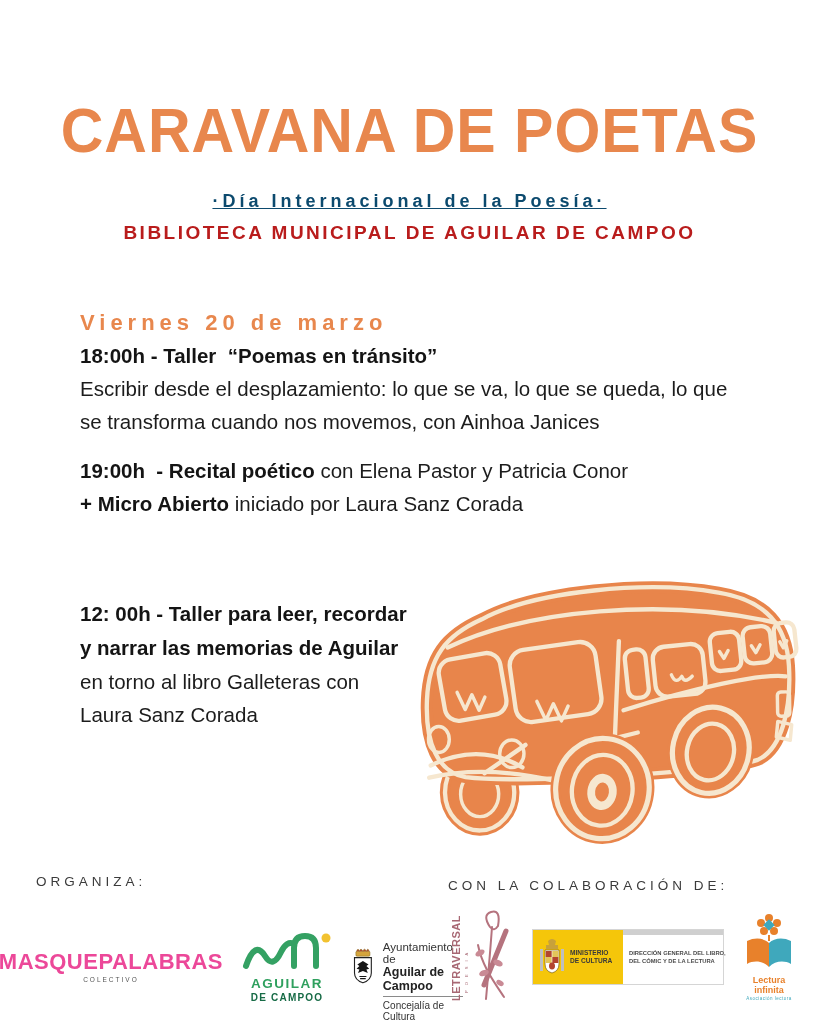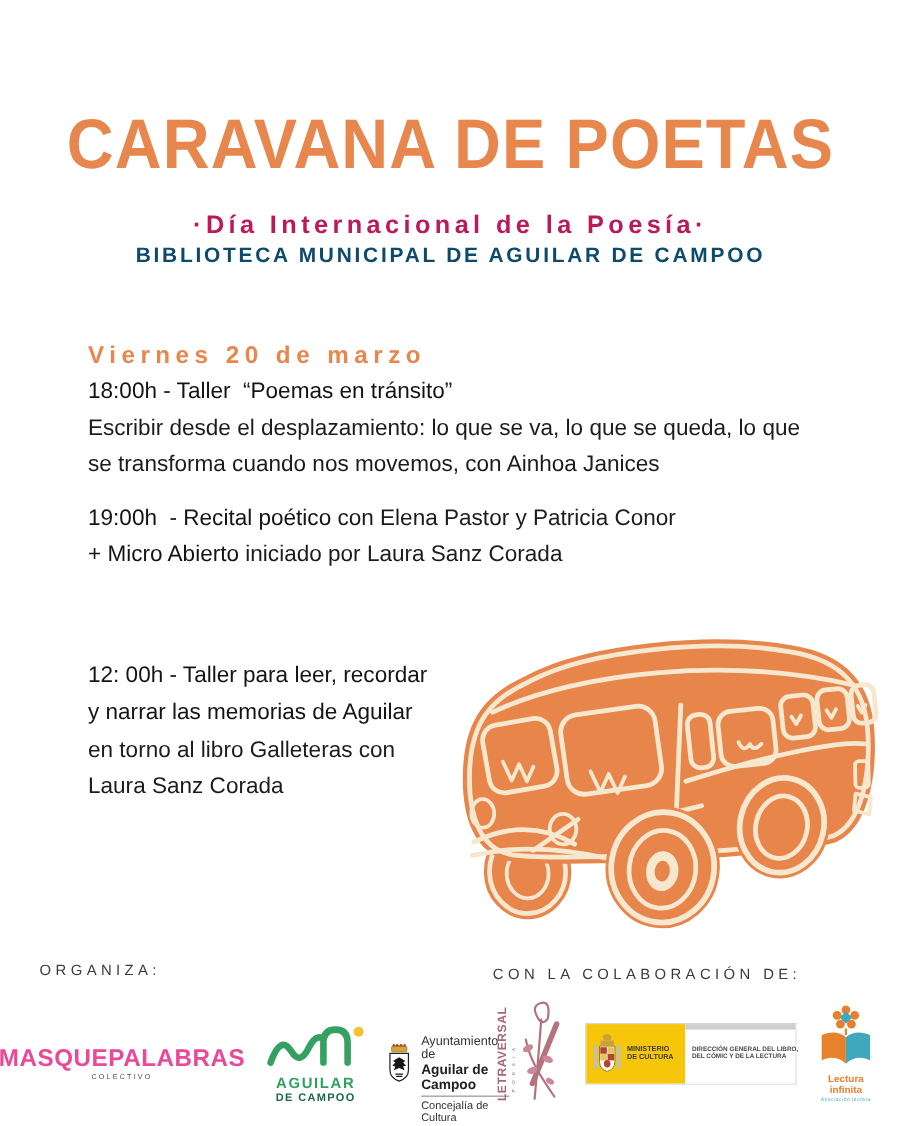--- a/index.html
+++ b/index.html
@@ -9,34 +9,34 @@
   }
   .center{left:0; width:100%; text-align:center;}
   .abs{position:absolute;}
 
   .title{
     top:94px; font-size:59px; font-weight:700; color:#E8874D;
     letter-spacing:1px; transform:scaleY(1.08); transform-origin:top center;
     white-space:pre;
   }
   .subtitle{
-    top:191px; font-size:23px; font-weight:700; color:#be185d;
-    letter-spacing:4px; white-space:pre;
+    top:191px; font-size:18px; font-weight:700; color:#0c4a6e;
+    letter-spacing:4px; white-space:pre;text-decoration:underline;
   }
   .venue{
-    top:222px; font-size:19px; font-weight:700; color:#0c4a6e;
+    top:222px; font-size:19px; font-weight:700; color:#b91c1c;
     letter-spacing:2.5px; white-space:pre;
   }
 
   .day-heading{
     left:80px; font-size:22px; font-weight:700; color:#E8874D;
     letter-spacing:5px; white-space:pre;
   }
   .line{ left:80px; font-size:20.5px; color:#1c1c1c; white-space:pre;}
-  .b{ font-weight:400; color:#141414;}
+  .b{ font-weight:700; color:#141414;}
 
   .van{ position:absolute; left:407px; top:536px; width:398px; height:318px;}
 
   
   .footer-label{
     font-size:13.5px; color:#3b3b3b; letter-spacing:4px; white-space:pre;
     text-align:left;
   }
   .org-group{ position:absolute; left:36px; top:874px; width:390px;}
   .colab-group{ position:absolute; left:448px; top:878px; width:352px;}

